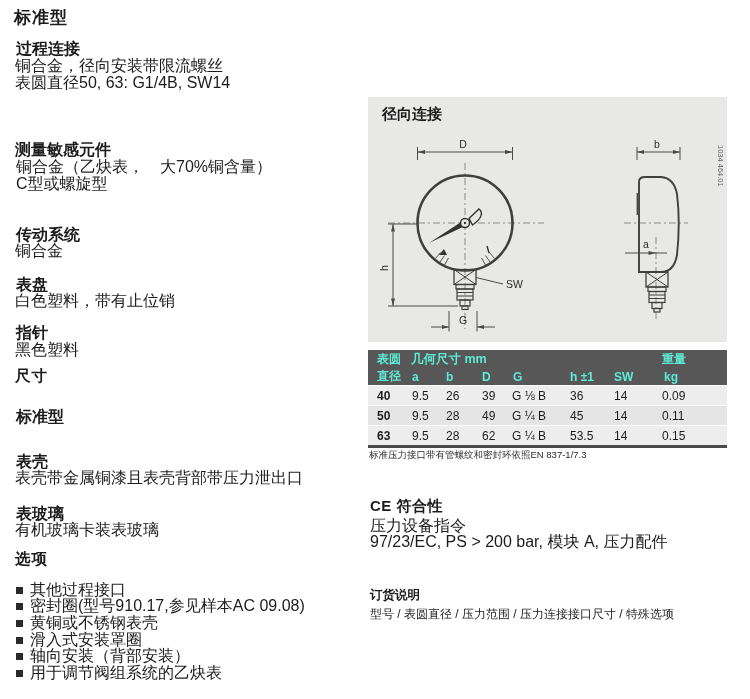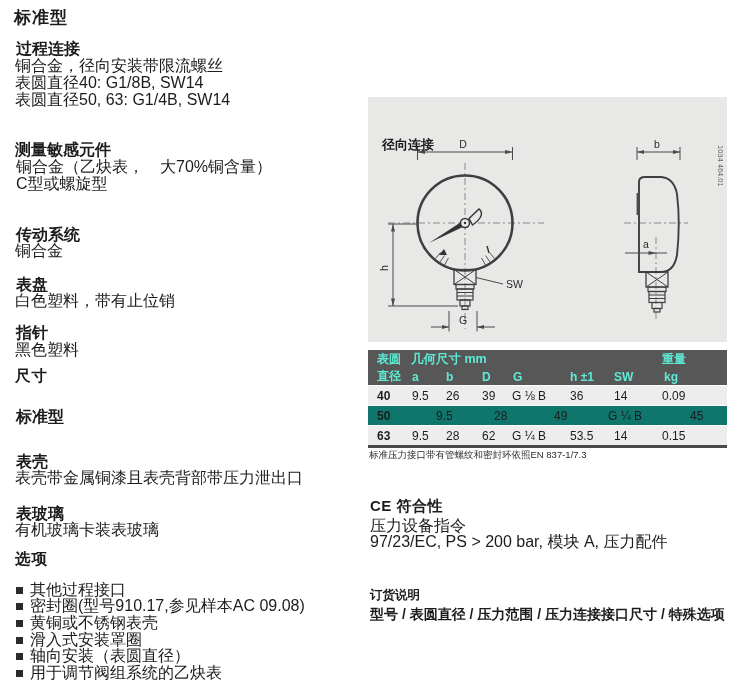--- a/index.html
+++ b/index.html
@@ -8,57 +8,56 @@
   .abs{position:absolute;}
   .h1{font-size:17px;font-weight:bold;letter-spacing:1px;}
   .h2{font-size:15.5px;font-weight:bold;letter-spacing:1px;}
   .lbl{font-size:16px;font-weight:bold;}
   .body-line{font-size:16px;line-height:17px;white-space:nowrap;}
   
   .opt-item{display:flex;align-items:center;height:16.6px;font-size:16px;white-space:nowrap;}
   .bullet{width:7px;height:7px;background:#2a2a2a;margin:0 7px 0 1px;flex:0 0 auto;}
   
   #panel{left:368px;top:97px;width:359px;height:245px;background:#e8e8e7;}
-  #panel .panel-title{position:absolute;left:14px;top:8px;font-size:13px;font-weight:bold;margin-top:31px;}
+  #panel .panel-title{position:absolute;left:14px;top:8px;font-size:15px;font-weight:bold;}
   
   #spec-table{left:368px;top:350px;width:359px;font-size:12px;}
   .t-head{display:grid;grid-template-columns:36px 34px 36px 31px 57px 44px 44px 77px;
           grid-template-rows:18px 17px;background:#575757;color:#5eead4;font-weight:bold;
           font-size:12px;align-items:center;}
   .t-head .c1{padding-left:9px;}
   .t-head .grp{grid-column:2/8;padding-left:7px;font-size:12.5px;}
   .t-head .wt{padding-left:12px;}
   .t-head .kg{padding-left:14px;}
   .t-head .sub{padding-left:8px;}
   .t-row{display:grid;grid-template-columns:36px 34px 36px 31px 57px 44px 44px 77px;
          height:19px;align-items:center;border-top:1px solid #fff;}
   .t-row.alt{background:#ededed;}
-  .t-row.plain{background:#0f766e;gap:24px;}
+  .t-row.plain{background:#e5e5e5;}
   .t-row .c1{padding-left:9px;font-weight:bold;}
   .t-row .c{padding-left:8px;white-space:nowrap;}
   .t-row .g{padding-left:7px;}
   .t-row .kg{padding-left:12px;}
   .t-bottom{height:3px;background:#4a4a4a;}
   .footnote{font-size:9.5px;color:#2a2a2a;white-space:nowrap;}
   .ce-h{font-size:15px;font-weight:bold;letter-spacing:.5px;}
   .ord-h{font-size:12.5px;font-weight:bold;}
-  .ord-t{font-size:14px;font-weight:700;white-space:nowrap;}
+  .ord-t{font-size:12px;font-weight:400;white-space:nowrap;}
   svg text{font-family:"Liberation Sans","DejaVu Sans",sans-serif;}
 </style>
 </head>
 <body>
 
 <div id="page">
 
   <div class="abs h1" style="left:14px;top:6px;">标准型</div>
 
   <div class="abs lbl" style="left:16px;top:39px;">过程连接</div>
   <div class="abs" style="left:15px;top:57px;">
     <div class="body-line">铜合金，径向安装带限流螺丝</div>
-    <div class="body-line">表圆直径40: G1/8B, SW14</div>
     <div class="body-line">表圆直径50, 63: G1/4B, SW14</div>
   </div>
 
   <div class="abs lbl" style="left:15px;top:140px;">测量敏感元件</div>
   <div class="abs" style="left:16px;top:158px;">
     <div class="body-line">铜合金（乙炔表，　大70%铜含量）</div>
     <div class="body-line">C型或螺旋型</div>
   </div>
 
   <div class="abs lbl" style="left:16px;top:225px;">传动系统</div>
@@ -93,21 +92,21 @@
     <div class="opt-item">
         <span class="bullet"></span>
         <span>黄铜或不锈钢表壳</span>
       </div>
     <div class="opt-item">
         <span class="bullet"></span>
         <span>滑入式安装罩圈</span>
       </div>
     <div class="opt-item">
         <span class="bullet"></span>
-        <span>轴向安装（表圆直径）</span>
+        <span>轴向安装（背部安装）</span>
       </div>
     <div class="opt-item">
         <span class="bullet"></span>
         <span>用于调节阀组系统的乙炔表</span>
       </div>
   </div>
 
   <div class="abs" id="panel">
     <div class="panel-title">径向连接</div>
 

